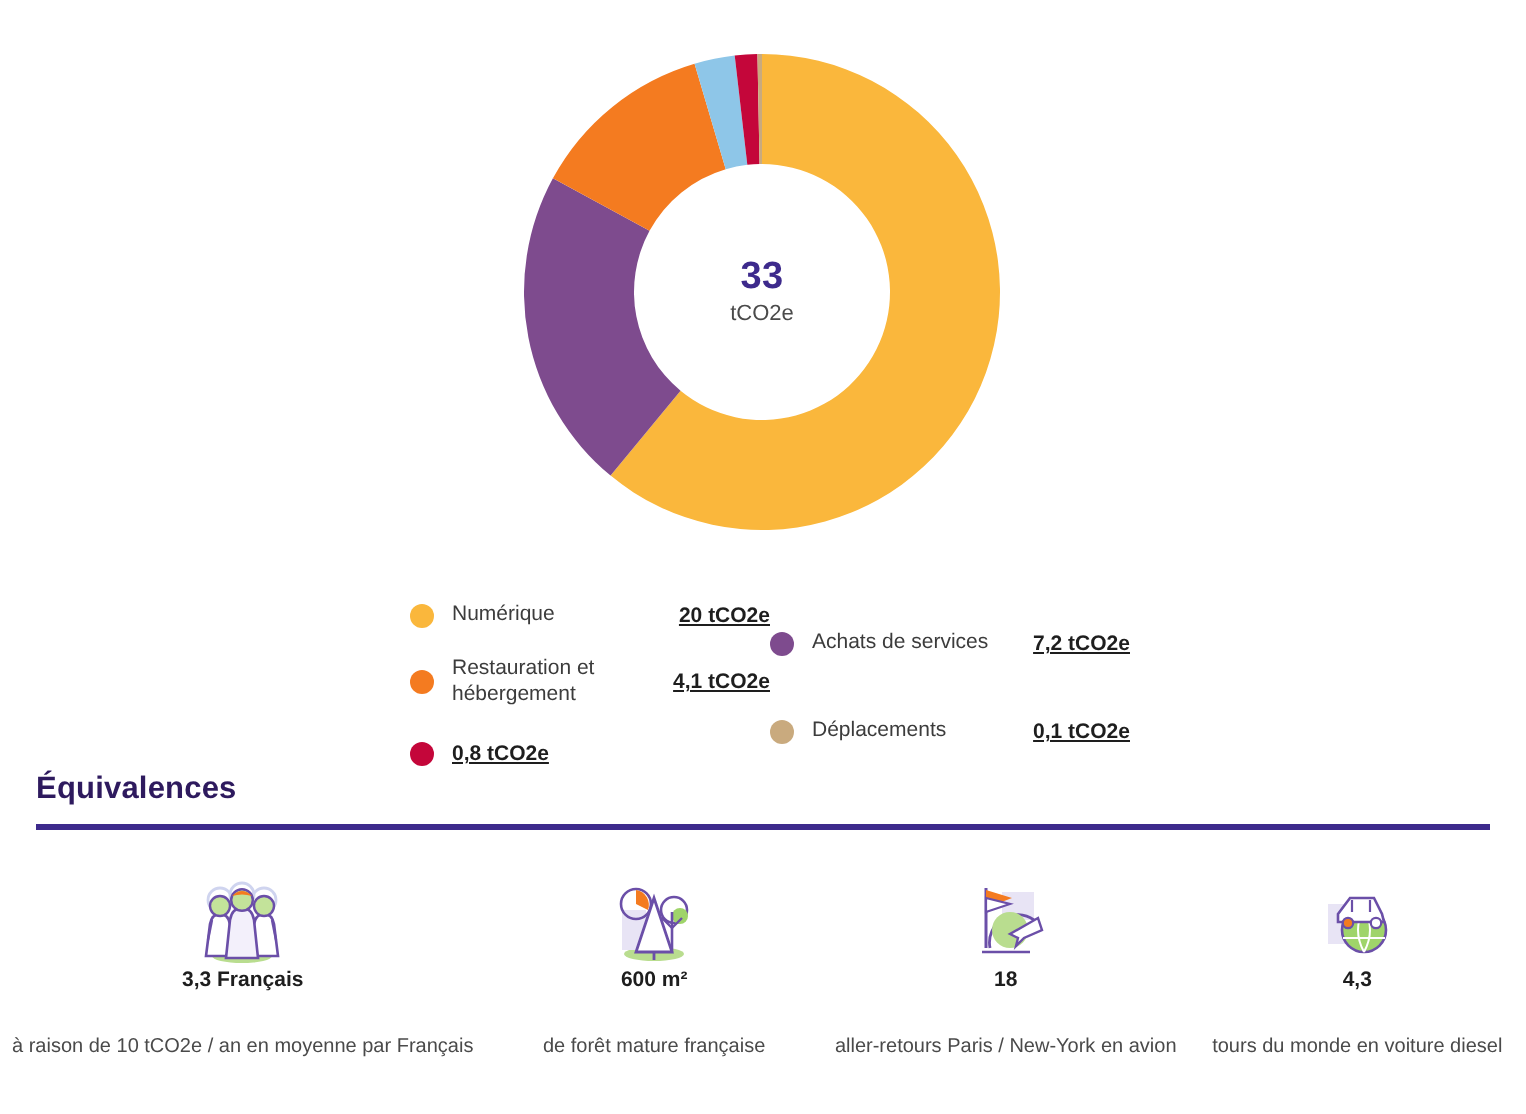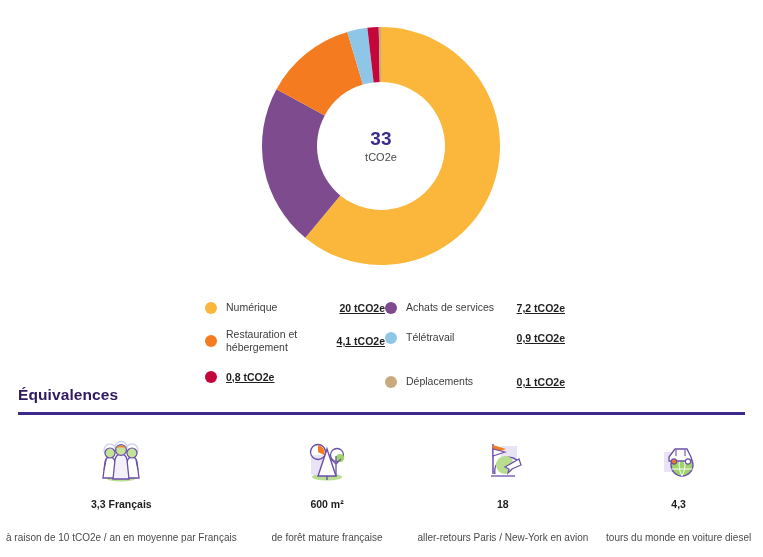--- a/index.html
+++ b/index.html
@@ -58,20 +58,21 @@
   }
 
   
   #legend {
     position: absolute;
     left: 205px;
     top: 296px;
     width: 360px;
     display: flex;
     gap: 0px;
+    align-items: center;
   }
   .legend-col {
     display: flex;
     flex-direction: column;
   }
   .legend-col.left  { width: 180px; }
   .legend-col.right { width: 180px; }
 
   .legend-row {
     display: flex;
@@ -141,21 +142,20 @@
   }
   .equiv-icon {
     width: 48px;
     height: 46px;
     display: block;
   }
   .equiv-value {
     font-size: 10.5px;
     font-weight: bold;
     color: #1e1e1e;
-    margin-top: 14px;
     text-align: center;
   }
   .equiv-caption {
     font-size: 10px;
     color: #4a4a4a;
     margin-top: 22px;
     text-align: center;
     line-height: 1.25;
     white-space: nowrap;
   }
@@ -205,25 +205,20 @@
   </div>
 
   <div class="legend-col right">
 
     <div class="legend-row">
       <span class="legend-dot" style="background:#7e4b8e"></span>
       <span class="legend-label">Achats de services</span>
       <span class="legend-val">7,2 tCO2e</span>
     </div>
 
-    <div class="legend-row">
-      <span class="legend-dot" style="background:#8ec6e8"></span>
-      <span class="legend-label">Télétravail</span>
-      <span class="legend-val">0,9 tCO2e</span>
-    </div>
 
     <div class="legend-row" style="margin-top:14px">
       <span class="legend-dot" style="background:#c9aa7e"></span>
       <span class="legend-label">Déplacements</span>
       <span class="legend-val">0,1 tCO2e</span>
     </div>
 
   </div>
 </div>
 

